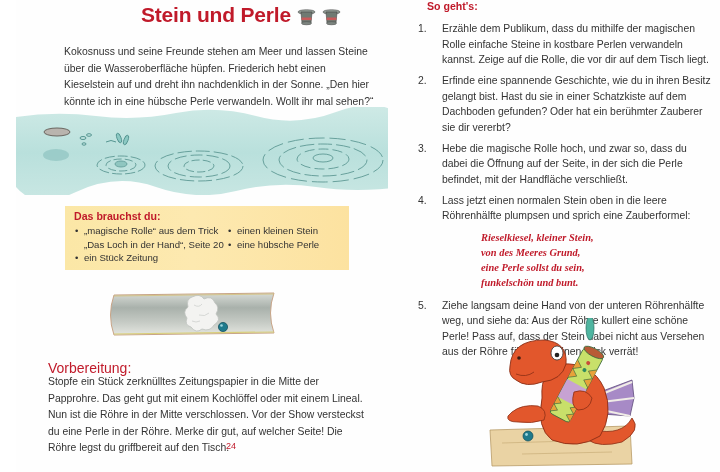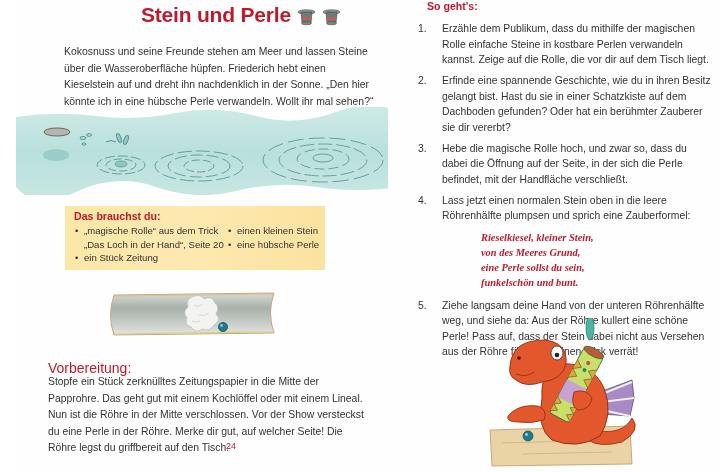--- a/index.html
+++ b/index.html
@@ -22,21 +22,21 @@
     .intro {
       position: absolute; left: 48px; top: 44px; width: 310px;
       font-size: 10.4px; line-height: 16.5px; color: #333;
     }
 
     .water {
       position: absolute; left: 0; top: 107px; width: 386px; height: 88px;
     }
 
     .needs-box {
-      position: absolute; left: 49px; top: 206px; width: 260px; height: 64px;
+      position: absolute; left: 49px; top: 206px; width: 284px; height: 64px;
       background: linear-gradient(90deg, #fbe7a6 0%, #fde9b0 45%, #fce2a0 100%);
     }
     .needs-title { position: absolute; left: 9px; top: 4px; font-size: 10.6px; font-weight: bold; color: #c01a2a; }
     .needs-col { position: absolute; top: 18px; font-size: 9.6px; line-height: 13.5px; color: #333; }
     .needs-col.c1 { left: 10px; width: 150px; }
     .needs-col.c2 { left: 163px; width: 125px; }
     .needs-item { position: relative; padding-left: 9px; }
     .needs-item::before { content: "•"; position: absolute; left: 0; top: 0; }
 
     .tube { position: absolute; left: 88px; top: 287px; width: 180px; height: 52px; }

